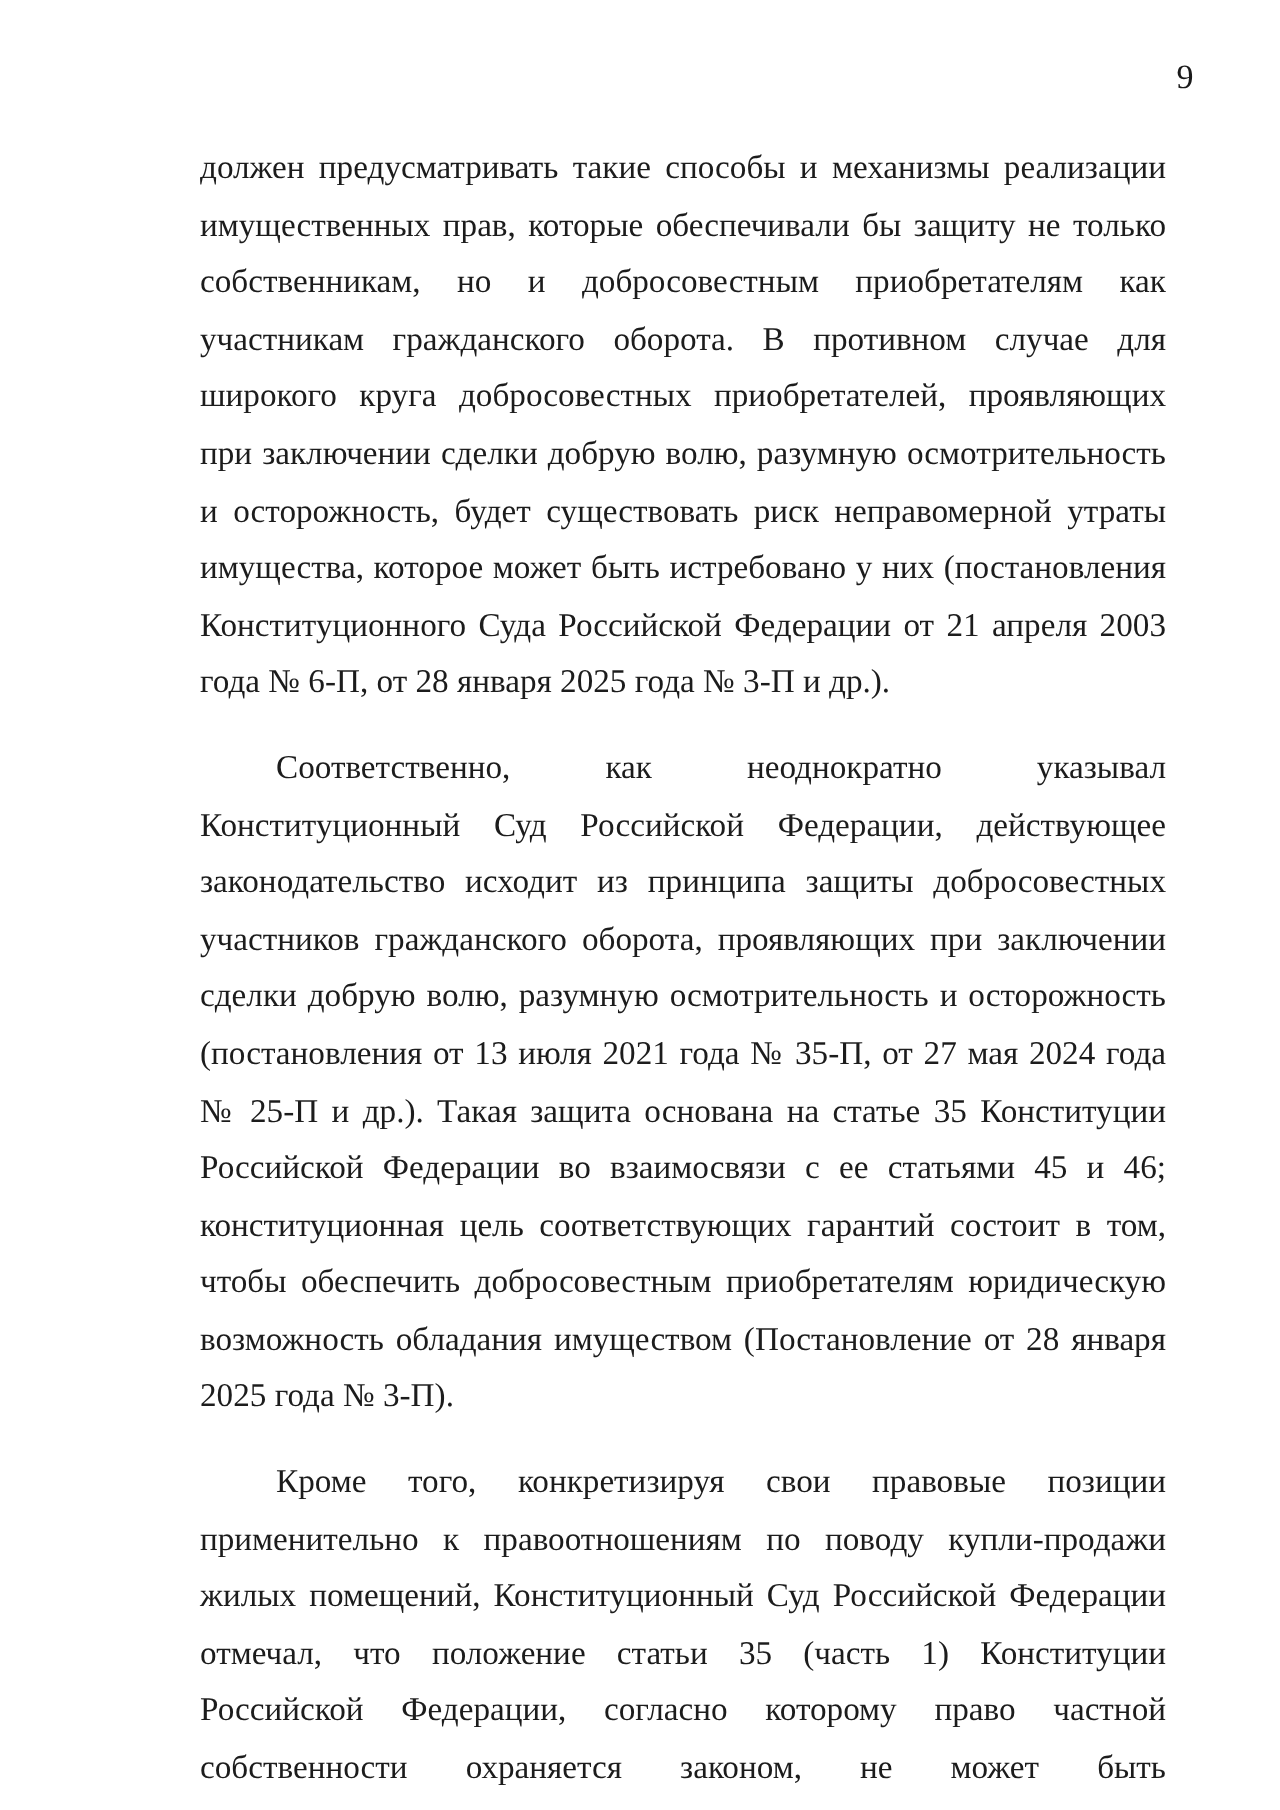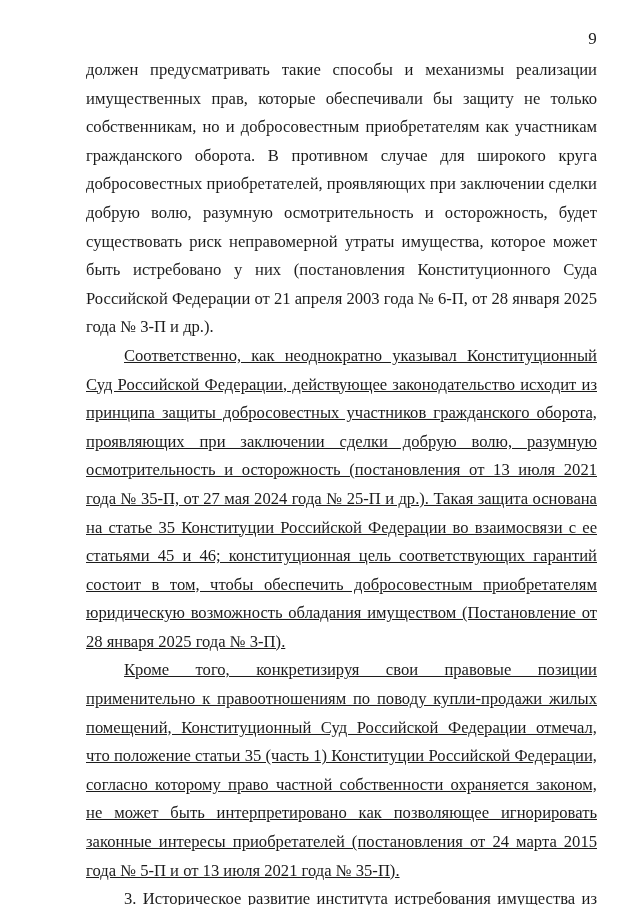--- a/index.html
+++ b/index.html
@@ -34,28 +34,27 @@
     top: 56px;
     width: 511px;
     color: #1c1c1c;
     font-size: 16.6px;
     line-height: 28.6px;
     text-align: justify;
     text-justify: inter-word;
     -webkit-font-smoothing: antialiased;
   }
   .body-text p {
-    margin: 0;
+    margin: 14px;
     text-align: justify;
     text-align-last: left;
     hyphens: none;
   }
   .body-text p.indent {
     text-indent: 38px;
-    text-decoration: underline;
   }
   .body-text p.cont {
     text-indent: 0;
   }
 </style>
 </head>
 <body>
 
 <div class="page">
 

